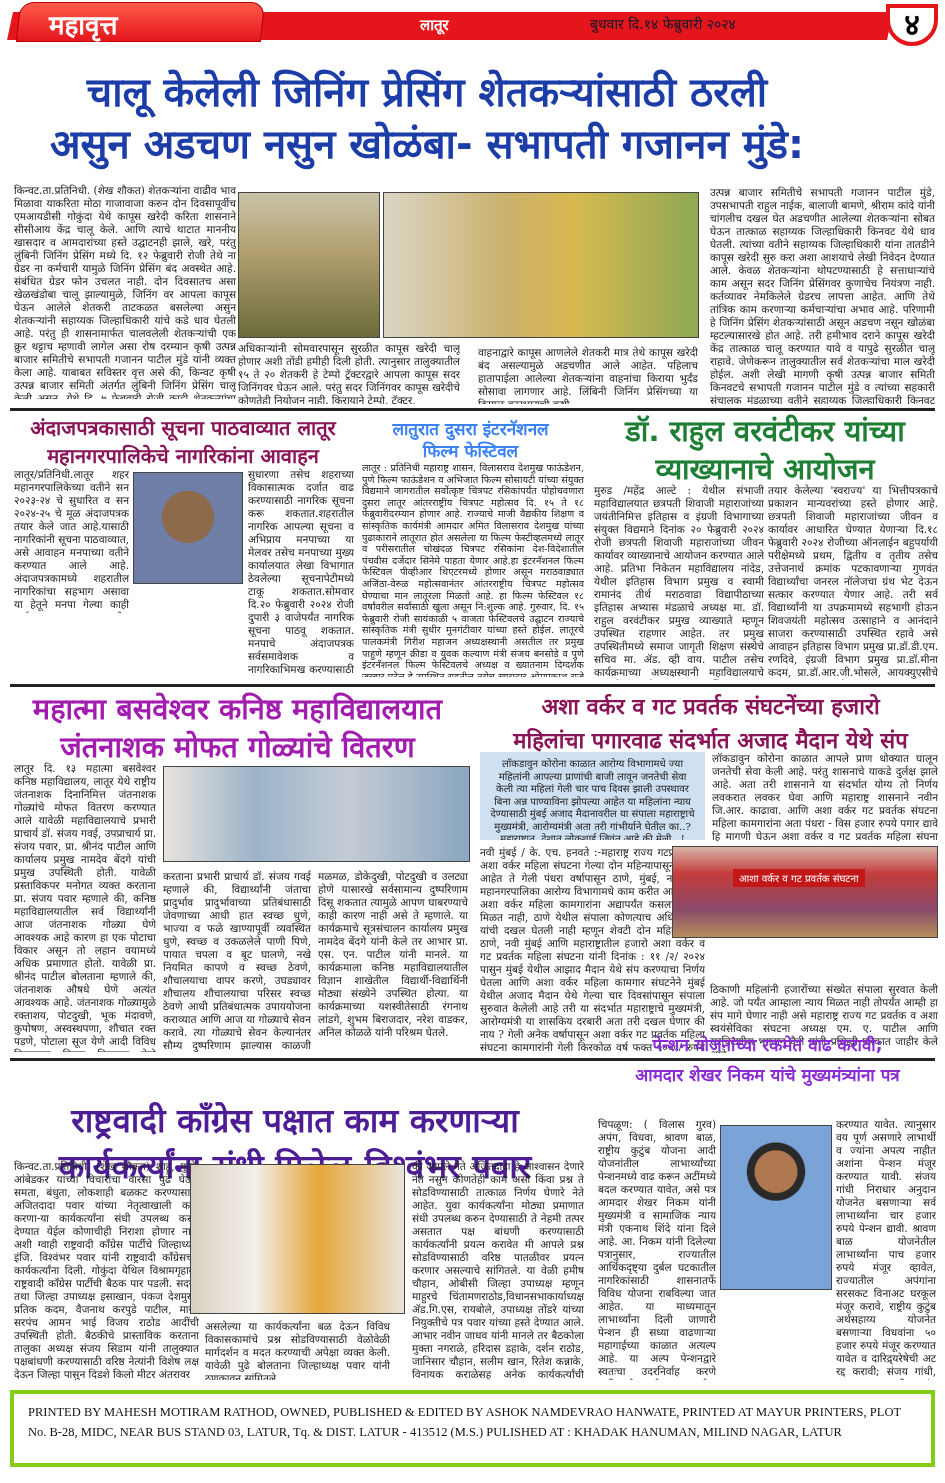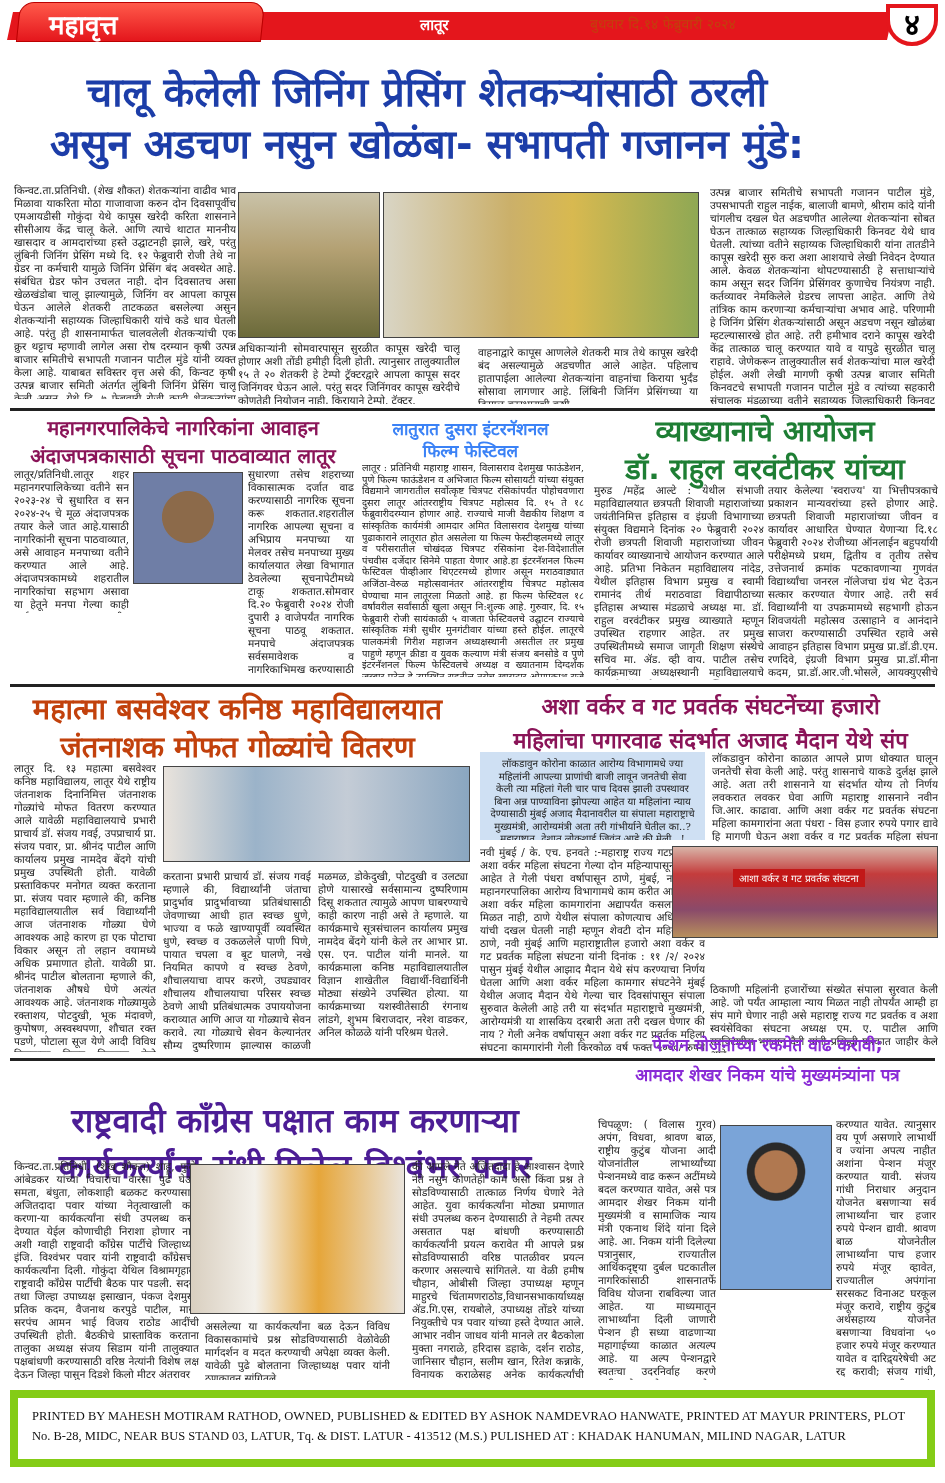--- a/index.html
+++ b/index.html
@@ -4,33 +4,33 @@
 <style>
 *{box-sizing:border-box;margin:0;padding:0}
 body{width:945px;height:1483px;background:#fff;font-family:"DejaVu Serif",serif;color:#222;position:relative;overflow:hidden}
 .abs{position:absolute}
 
 .mast{left:0;top:0;width:945px;height:48px}
 .mast-bar{position:absolute;left:10px;top:12px;width:880px;height:28px;background:#e4161c;transform:skewX(-12deg)}
 .mast-logo{position:absolute;left:18px;top:2px;width:245px;height:40px;background:linear-gradient(#ff5a4a,#e4161c);border-radius:14px 14px 0 0;transform:skewX(-6deg);border:1px solid #b00}
 .mast-logo span{display:block;transform:skewX(6deg);color:#fff;font-family:"DejaVu Sans",sans-serif;font-weight:bold;font-size:26px;padding:3px 0 0 30px}
 .mast-city{position:absolute;left:420px;top:14px;color:#fff;font-family:"DejaVu Sans",sans-serif;font-weight:bold;font-size:15px}
-.mast-date{position:absolute;left:590px;top:14px;color:#c2410c;font-family:"DejaVu Sans",sans-serif;font-size:14px}
+.mast-date{position:absolute;left:590px;top:14px;color:#0f172a;font-family:"DejaVu Sans",sans-serif;font-size:14px}
 .mast-page{position:absolute;left:886px;top:4px;width:52px;height:42px;border:4px solid #e4161c;border-radius:0 0 26px 26px;background:#fff;color:#000;font-family:"DejaVu Sans",sans-serif;font-weight:bold;font-size:30px;text-align:center;line-height:34px}
 
 .hl{font-family:"DejaVu Sans",sans-serif;font-weight:bold;text-align:center;line-height:1.15}
 .blue{color:#1c3da8}
 .maroon{color:#8a1458}
 .green{color:#1e7e34}
-.purple{color:#c2410c}
+.purple{color:#a21caf}
 .darkblue{color:#1b2f8e}
 .txt{font-size:10.5px;line-height:13px;text-align:justify;color:#222}
 .photo{background:#8a7a5c;border:1px solid #444}
 .rule{background:#222;height:3px}
-.footer{left:10px;top:1390px;width:925px;height:77px;border:8px solid #84cc16;padding:8px 14px;font-family:"Liberation Serif",serif;font-size:12.5px;line-height:20px;color:#111}
+.footer{left:10px;top:1390px;width:925px;height:77px;border:4px solid #84cc16;padding:8px 14px;font-family:"Liberation Serif",serif;font-size:12.5px;line-height:20px;color:#111}
 .highlight{background:#cfe0f3;padding:6px 10px;text-align:center}
 </style>
 </head>
 <body>
 
 <div class="abs mast">
   <div class="mast-bar"></div>
   <div class="mast-logo">
       <span>महावृत्त</span>
     </div>
@@ -45,36 +45,36 @@
 </div>
 <div class="abs txt" style="left:14px;top:184px;width:222px;height:215px;overflow:hidden">किन्वट.ता.प्रतिनिधी. (शेख शौकत) शेतकऱ्यांना वाढीव भाव मिळावा याकरिता मोठा गाजावाजा करुन दोन दिवसापूर्वीच एमआयडीसी गोकुंदा येथे कापूस खरेदी करिता शासनाने सीसीआय केंद्र चालू केले. आणि त्याचे थाटात माननीय खासदार व आमदारांच्या हस्ते उद्घाटनही झाले, खरे, परंतु लुंबिनी जिनिंग प्रेसिंग मध्ये दि. १२ फेब्रुवारी रोजी तेथे ना ग्रेडर ना कर्मचारी यामुळे जिनिंग प्रेसिंग बंद अवस्थेत आहे. संबंधित ग्रेडर फोन उचलत नाही. दोन दिवसातच असा खेळखंडोबा चालू झाल्यामुळे, जिनिंग वर आपला कापूस घेऊन आलेले शेतकरी ताटकळत बसलेल्या असुन शेतकऱ्यांनी सहाय्यक जिल्हाधिकारी यांचे कडे धाव घेतली आहे. परंतु ही शासनामार्फत चालवलेली शेतकऱ्यांची एक क्रुर थट्टाच म्हणावी लागेल असा रोष दरम्यान कृषी उत्पन्न बाजार समितीचे सभापती गजानन पाटील मुंडे यांनी व्यक्त केला आहे. याबाबत सविस्तर वृत्त असे की, किन्वट कृषी उत्पन्न बाजार समिती अंतर्गत लुंबिनी जिनिंग प्रेसिंग चालू केली असुन. येथे दि. ७ फेब्रुवारी रोजी काही शेतकऱ्यांचा सीसीआय हमीभावाप्रमाणे कापूस खरेदीही केला. आणि सीसीआय खरेदी केंद्र कर्मचारी व</div>
 <div class="abs photo" style="left:238px;top:192px;width:142px;height:146px;background:linear-gradient(#c9c2a8 0%,#b3a072 40%,#6b6a3a 100%)"></div>
 <div class="abs photo" style="left:383px;top:192px;width:316px;height:146px;background:linear-gradient(90deg,#d9d5c5,#cbb06a 40%,#d8b950 60%,#8fa854 100%)"></div>
 <div class="abs txt" style="left:238px;top:342px;width:222px;height:62px;overflow:hidden">अधिकाऱ्यांनी सोमवारपासून सुरळीत कापूस खरेदी चालू होणार अशी तोंडी हमीही दिली होती. त्यानुसार तालुक्यातील १५ ते २० शेतकरी हे टेम्पो ट्रॅक्टरद्वारे आपला कापूस सदर जिनिंगवर घेऊन आले. परंतु सदर जिनिंगवर कापूस खरेदीचे कोणतेही नियोजन नाही. किरायाने टेम्पो, ट्रॅक्टर,</div>
 <div class="abs txt" style="left:478px;top:346px;width:220px;height:58px;overflow:hidden">वाहनाद्वारे कापूस आणलेले शेतकरी मात्र तेथे कापूस खरेदी बंद असल्यामुळे अडचणीत आले आहेत. पहिलाच हातापाईला आलेल्या शेतकऱ्यांना वाहनांचा किराया भुर्दंड सोसावा लागणार आहे. लिंबिनी जिनिंग प्रेसिंगच्या या ढिसाळ कारभाराची कृषी</div>
 <div class="abs txt" style="left:710px;top:186px;width:225px;height:218px;overflow:hidden">उत्पन्न बाजार समितीचे सभापती गजानन पाटील मुंडे, उपसभापती राहुल नाईक, बालाजी बामणे, श्रीराम कांदे यांनी चांगलीच दखल घेत अडचणीत आलेल्या शेतकऱ्यांना सोबत घेऊन तात्काळ सहाय्यक जिल्हाधिकारी किनवट येथे धाव घेतली. त्यांच्या वतीने सहाय्यक जिल्हाधिकारी यांना तातडीने कापूस खरेदी सुरु करा अशा आशयाचे लेखी निवेदन देण्यात आले. केवळ शेतकऱ्यांना थोपटण्यासाठी हे सत्ताधाऱ्यांचे काम असून सदर जिनिंग प्रेसिंगवर कुणाचेच नियंत्रण नाही. कर्तव्यावर नेमकिलेले ग्रेडरच लापत्ता आहेत. आणि तेथे तांत्रिक काम करणाऱ्या कर्मचाऱ्यांचा अभाव आहे. परिणामी हे जिनिंग प्रेसिंग शेतकऱ्यांसाठी असून अडचण नसून खोळंबा म्हटल्यासारखे होत आहे. तरी हमीभाव दराने कापूस खरेदी केंद्र तात्काळ चालू करण्यात यावे व यापुढे सुरळीत चालू राहावे. जेणेकरून तालुक्यातील सर्व शेतकऱ्यांचा माल खरेदी होईल. अशी लेखी मागणी कृषी उत्पन्न बाजार समिती किनवटचे सभापती गजानन पाटील मुंडे व त्यांच्या सहकारी संचालक मंडळाच्या वतीने सहाय्यक जिल्हाधिकारी किनवट यांचेकडे निवेदनाद्वारे मागणी केली आहे.</div>
 <div class="abs rule" style="left:10px;top:408px;width:925px"></div>
 
 <div class="abs hl maroon" style="left:8px;top:414px;width:350px;font-size:20px;line-height:28px">
+  <div>अंदाजपत्रकासाठी सूचना पाठवाव्यात लातूर</div>
   <div>महानगरपालिकेचे नागरिकांना आवाहन</div>
-  <div>अंदाजपत्रकासाठी सूचना पाठवाव्यात लातूर</div>
 </div>
 <div class="abs txt" style="left:14px;top:468px;width:115px;height:145px;overflow:hidden">लातूर/प्रतिनिधी.लातूर शहर महानगरपालिकेच्या वतीने सन २०२३-२४ चे सुधारित व सन २०२४-२५ चे मूळ अंदाजपत्रक तयार केले जात आहे.यासाठी नागरिकांनी सूचना पाठवाव्यात, असे आवाहन मनपाच्या वतीने करण्यात आले आहे. अंदाजपत्रकामध्ये शहरातील नागरिकांचा सहभाग असावा या हेतूने मनपा गेल्या काही वर्षापासून हा उपक्रम राबवीत आहे.शहरातील नागरिक, सामाजिक संघटना,ज्येष्ठ नागरिक आदींनी अंदाजपत्रकासाठी सूचना पाठवाव्यात,असे मनपाला अपेक्षित आहे.मनपाच्या उत्पन्नात वाढ,खर्चात बचत,सेवा- सुविधांमध्ये</div>
 <div class="abs photo" style="left:133px;top:472px;width:110px;height:112px;background:radial-gradient(circle at 50% 40%,#8c6a4a 0 30%,#6f7ea6 31% 100%)"></div>
 <div class="abs txt" style="left:248px;top:468px;width:106px;height:205px;overflow:hidden">सुधारणा तसेच शहराच्या विकासात्मक दर्जात वाढ करण्यासाठी नागरिक सूचना करू शकतात.शहरातील नागरिक आपल्या सूचना व अभिप्राय मनपाच्या या मेलवर तसेच मनपाच्या मुख्य कार्यालयात लेखा विभागात ठेवलेल्या सूचनापेटीमध्ये टाकू शकतात.सोमवार दि.२० फेब्रुवारी २०२४ रोजी दुपारी ३ वाजेपर्यंत नागरिक सूचना पाठवू शकतात. मनपाचे अंदाजपत्रक सर्वसमावेशक व नागरिकाभिमुख करण्यासाठी नागरिकांनी या उपक्रमात सहभागी होत सूचना पाठवाव्यात,असे आवाहन मनपाच्या वतीने करण्यात आले आहे.</div>
 
 <div class="abs hl" style="left:358px;top:418px;width:225px;font-size:17px;line-height:22px;color:#3b82f6">
   <div>लातुरात दुसरा इंटरनॅशनल</div>
   <div>फिल्म फेस्टिवल</div>
 </div>
 <div class="abs txt" style="left:362px;top:462px;width:222px;height:215px;overflow:hidden;font-size:9.6px;line-height:11.6px">लातूर : प्रतिनिधी महाराष्ट्र शासन, विलासराव देशमुख फाऊंडेशन, पुणे फिल्म फाऊंडेशन व अभिजात फिल्म सोसायटी यांच्या संयुक्त विद्यमाने जागरातील सर्वोत्कृष्ट चित्रपट रसिकांपर्यंत पोहोचवणारा दुसरा लातूर आंतरराष्ट्रीय चित्रपट महोत्सव दि. १५ ते १८ फेब्रुवारीदरम्यान होणार आहे. राज्याचे माजी वैद्यकीय शिक्षण व सांस्कृतिक कार्यमंत्री आमदार अमित विलासराव देशमुख यांच्या पुढाकाराने लातूरात होत असलेला या फिल्म फेस्टीव्हलमध्ये लातूर व परीसरातील चोखंदळ चित्रपट रसिकांना देश-विदेशातील पंचवीस दर्जेदार सिनेमे पाहता येणार आहे.हा इंटरनॅशनल फिल्म फेस्टिवल पीव्हीआर थिएटरमध्ये होणार असून मराठवाड्यात अजिंठा-वेरुळ महोत्सवानंतर आंतरराष्ट्रीय चित्रपट महोत्सव घेण्याचा मान लातूरला मिळतो आहे. हा फिल्म फेस्टिवल १८ वर्षांवरील सर्वांसाठी खुला असून नि:शुल्क आहे. गुरुवार, दि. १५ फेब्रुवारी रोजी सायंकाळी ५ वाजता फेस्टिवलचे उद्घाटन राज्याचे सांस्कृतिक मंत्री सुधीर मुनगंटीवार यांच्या हस्ते होईल. लातूरचे पालकमंत्री गिरीश महाजन अध्यक्षस्थानी असतील तर प्रमुख पाहुणे म्हणून क्रीडा व युवक कल्याण मंत्री संजय बनसोडे व पुणे इंटरनॅशनल फिल्म फेस्टिवलचे अध्यक्ष व ख्यातनाम दिग्दर्शक जब्बार पटेल हे उपस्थित राहतील तसेच खासदार ओमप्रकाश राजे निंबाळकर, लातूरचे खासदार सुधाकर शृंगारे, आमदार विक्रम काळे, आमदार सतीश चव्हाण, आमदार सुरेश धस, आमदार रमेश कराड, आमदार संभाजी पाटील निलंगेकर, आमदार बाबासाहेब पाटील, आमदार धीरज विलासराव देशमुख,आमदार अभिमन्यू पवार हे लोकप्रतिनिधी पाहुणे म्हणून उपस्थित राहतील.</div>
 
 <div class="abs hl green" style="left:590px;top:412px;width:350px;font-size:29px;line-height:38px">
+  <div>डॉ. राहुल वरवंटीकर यांच्या</div>
   <div>व्याख्यानाचे आयोजन</div>
-  <div>डॉ. राहुल वरवंटीकर यांच्या</div>
 </div>
 <div class="abs txt" style="left:594px;top:484px;width:170px;height:196px;overflow:hidden">मुरुड /महेंद्र आल्टे : येथील संभाजी महाविद्यालयात छत्रपती शिवाजी महाराजांच्या जयंतीनिमित्त इतिहास व इंग्रजी विभागाच्या संयुक्त विद्यमाने दिनांक २० फेब्रुवारी २०२४ रोजी छत्रपती शिवाजी महाराजांच्या जीवन कार्यावर व्याख्यानाचे आयोजन करण्यात आले आहे. प्रतिभा निकेतन महाविद्यालय नांदेड, येथील इतिहास विभाग प्रमुख व स्वामी रामानंद तीर्थ मराठवाडा विद्यापीठाच्या इतिहास अभ्यास मंडळाचे अध्यक्ष मा. डॉ. राहुल वरवंटीकर प्रमुख व्याख्याते म्हणून उपस्थित राहणार आहेत. तर प्रमुख उपस्थितीमध्ये समाज जागृती शिक्षण संस्थेचे सचिव मा. ॲड. व्ही वाय. पाटील तसेच कार्यक्रमाच्या अध्यक्षस्थानी महाविद्यालयाचे प्राचार्य डॉ.अशोक काळम उपस्थित राहणार आहेत. त्याच दिवशी इतिहास विभागातील विद्यार्थ्यांनी</div>
 <div class="abs txt" style="left:768px;top:484px;width:170px;height:196px;overflow:hidden">तयार केलेल्या 'स्वराज्य' या भित्तीपत्रकाचे प्रकाशन मान्यवरांच्या हस्ते होणार आहे. छत्रपती शिवाजी महाराजांच्या जीवन व कार्यावर आधारित घेण्यात येणाऱ्या दि.१८ फेब्रुवारी २०२४ रोजीच्या ऑनलाईन बहुपर्यायी परीक्षेमध्ये प्रथम, द्वितीय व तृतीय तसेच उत्तेजनार्थ क्रमांक पटकावणाऱ्या गुणवंत विद्यार्थ्यांचा जनरल नॉलेजचा ग्रंथ भेट देऊन सत्कार करण्यात येणार आहे. तरी सर्व विद्यार्थ्यांनी या उपक्रमामध्ये सहभागी होऊन शिवजयंती महोत्सव उत्साहाने व आनंदाने साजरा करण्यासाठी उपस्थित रहावे असे आवाहन इतिहास विभाग प्रमुख प्रा.डॉ.डी.एम. रणदिवे, इंग्रजी विभाग प्रमुख प्रा.डॉ.मीना कदम, प्रा.डॉ.आर.जी.भोसले, आयक्युएसीचे समन्वयक प्रा.एम.बी. गायकवाड, प्रा. राहुल पवार आदींनी केले आहे.</div>
 <div class="abs rule" style="left:10px;top:684px;width:925px"></div>
 
 <div class="abs hl purple" style="left:0;top:690px;width:475px;font-size:29px;line-height:38px">
   <div>महात्मा बसवेश्वर कनिष्ठ महाविद्यालयात</div>
   <div>जंतनाशक मोफत गोळ्यांचे वितरण</div>
 </div>
 <div class="abs txt" style="left:14px;top:762px;width:142px;height:290px;overflow:hidden">लातूर दि. १३ महात्मा बसवेश्वर कनिष्ठ महाविद्यालय, लातूर येथे राष्ट्रीय जंतनाशक दिनानिमित्त जंतनाशक गोळ्यांचे मोफत वितरण करण्यात आले यावेळी महाविद्यालयाचे प्रभारी प्राचार्य डॉ. संजय गवई, उपप्राचार्य प्रा. संजय पवार, प्रा. श्रीनंद पाटील आणि कार्यालय प्रमुख नामदेव बेंदगे यांची प्रमुख उपस्थिती होती. यावेळी प्रस्ताविकपर मनोगत व्यक्त करताना प्रा. संजय पवार म्हणाले की, कनिष्ठ महाविद्यालयातील सर्व विद्यार्थ्यांनी आज जंतनाशक गोळ्या घेणे आवश्यक आहे कारण हा एक पोटाचा विकार असून तो लहान वयामध्ये अधिक प्रमाणात होतो. यावेळी प्रा. श्रीनंद पाटील बोलताना म्हणाले की, जंतनाशक औषधे घेणे अत्यंत आवश्यक आहे. जंतनाशक गोळ्यामुळे रक्ताशय, पोटदुखी, भूक मंदावणे, कुपोषण, अस्वस्थपणा, शौचात रक्त पडणे, पोटाला सूज येणे आदी विविध विकारावर विजय मिळवता येतो त्यामुळे या गोळ्या घेणे अत्यंत आवश्यक असल्याचेही ते म्हणाले. या कार्यक्रमाचा अध्यक्षीय समारोप</div>

